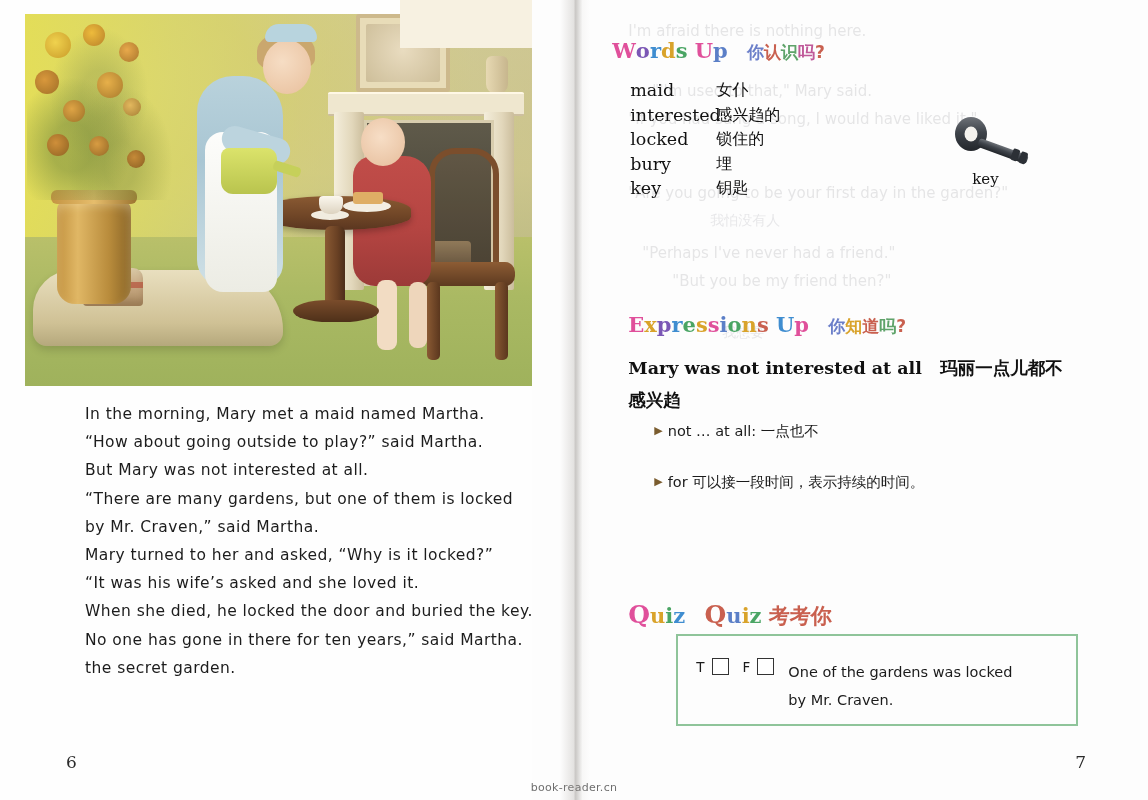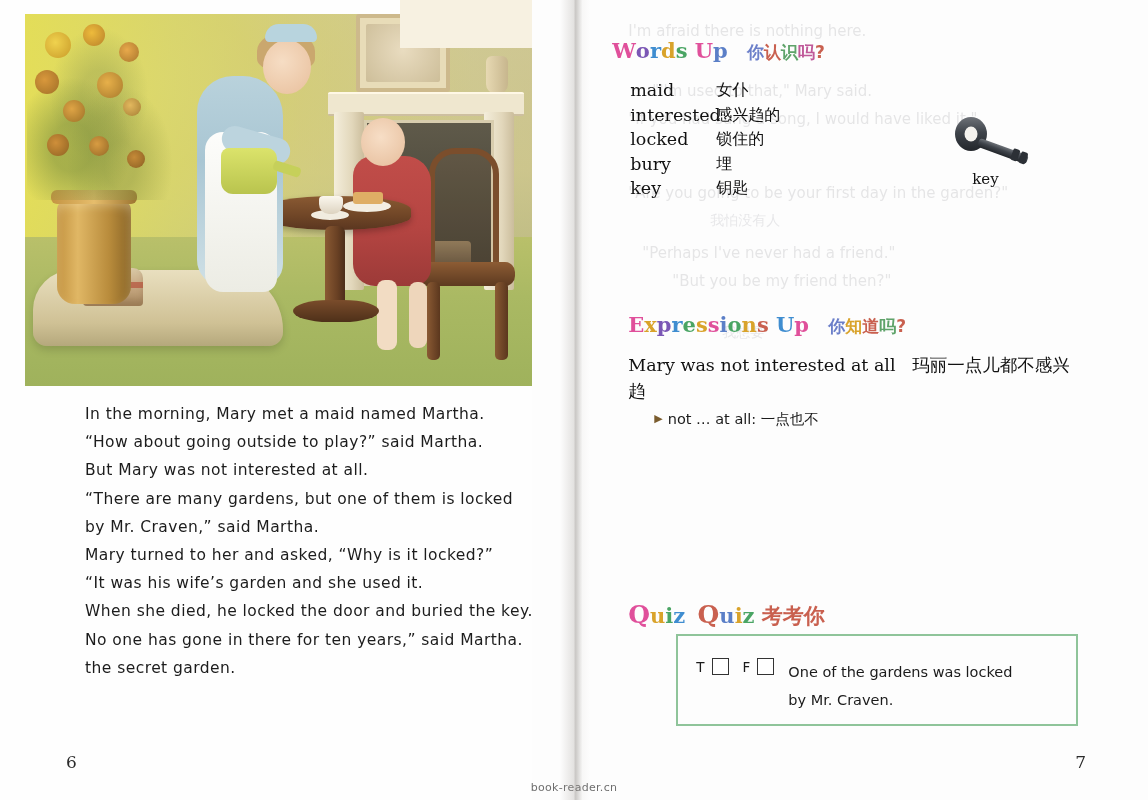--- a/index.html
+++ b/index.html
@@ -377,23 +377,23 @@
 
   .expr-block {
     position: absolute;
     left: 96px;
     top: 352px;
     width: 450px;
     font-family: "DejaVu Serif", serif;
     color: #111;
   }
   .expr-main {
-    font-weight: normal;
+    font-weight: bold;
     font-size: 17.5px;
-    line-height: 26px;
+    line-height: 32px;
   }
   .expr-main .cn { font-family: "DejaVu Sans", sans-serif; }
   .expr-sub {
     font-family: "DejaVu Sans", sans-serif;
     font-size: 14.5px;
     line-height: 24px;
     margin-left: 26px;
     margin-top: 3px;
     color: #1b1b1b;
   }
@@ -542,21 +542,21 @@
 
     <div class="scan-block"></div>
 
     <div class="story">
       <p>In the morning, Mary met a maid named Martha.</p>
       <p>“How about going outside to play?” said Martha.</p>
       <p>But Mary was not interested at all.</p>
       <p>“There are many gardens, but one of them is locked</p>
       <p>by Mr. Craven,” said Martha.</p>
       <p>Mary turned to her and asked, “Why is it locked?”</p>
-      <p>“It was his wife’s garden and she used it.</p>
+      <p>“It was his wife’s asked and she loved it.</p>
       <p>When she died, he locked the door and buried the key.</p>
       <p>No one has gone in there for ten years,” said Martha.</p>
       <p>the secret garden.</p>
     </div>
 
     <div class="folio folio-left">6</div>
   </div>
 
   <div class="page page-right">
 
@@ -624,25 +624,28 @@
       <div class="expr-main">
         <span>Mary was not interested at all</span>
         &nbsp;&nbsp;<span class="cn">玛丽一点儿都不感兴趋</span>
       </div>
       <div class="expr-sub">
         <span class="bullet-tri">▶</span><span>not … at all: 一点也不</span>
       </div>
 
       <div class="expr-gap"></div>
 
+      <div class="expr-sub">
+        <span class="bullet-tri">▶</span><span>for 可以接一段时间，表示持续的时间。</span>
+      </div>
     </div>
 
     <div class="quiz-head">
       <span><span class="L" style="color:#e0509b; font-size:25px;">Q</span><span class="L" style="color:#d9a32b;">u</span><span class="L" style="color:#4aa564;">i</span><span class="L" style="color:#3f8dd0;">z</span></span>
-      <span style="margin-left:5px;"><span class="L" style="color:#c9604f; font-size:25px;">Q</span><span class="L" style="color:#5b7fc7;">u</span><span class="L" style="color:#d9a32b;">i</span><span class="L" style="color:#4aa564;">z</span></span>
+      <span style="margin-left:12px;"><span class="L" style="color:#c9604f; font-size:25px;">Q</span><span class="L" style="color:#5b7fc7;">u</span><span class="L" style="color:#d9a32b;">i</span><span class="L" style="color:#4aa564;">z</span></span>
       <span class="cn" style="color:#c9604f;">考考你</span>
     </div>
 
     <div class="quiz-box">
       <div class="quiz-row">
         <span class="tf">
           <span class="tf-letter">T</span>
           <span class="tf-box"></span>
         </span>
         <span class="tf">

